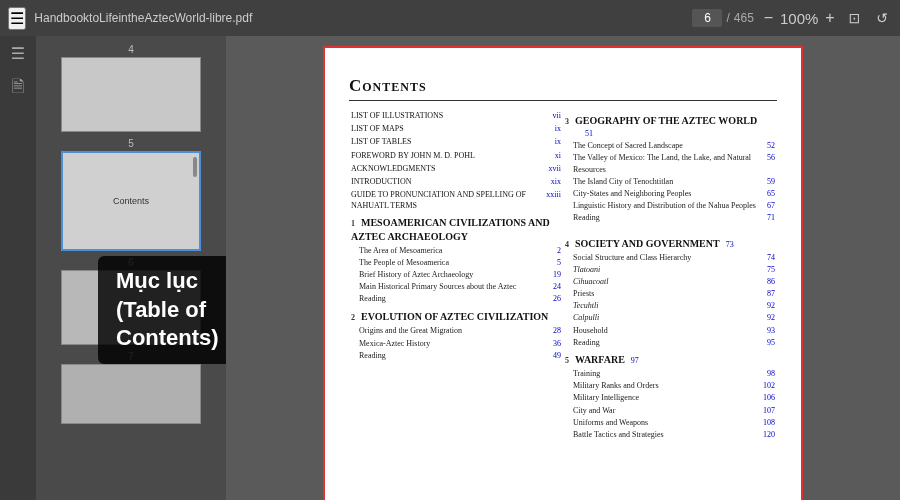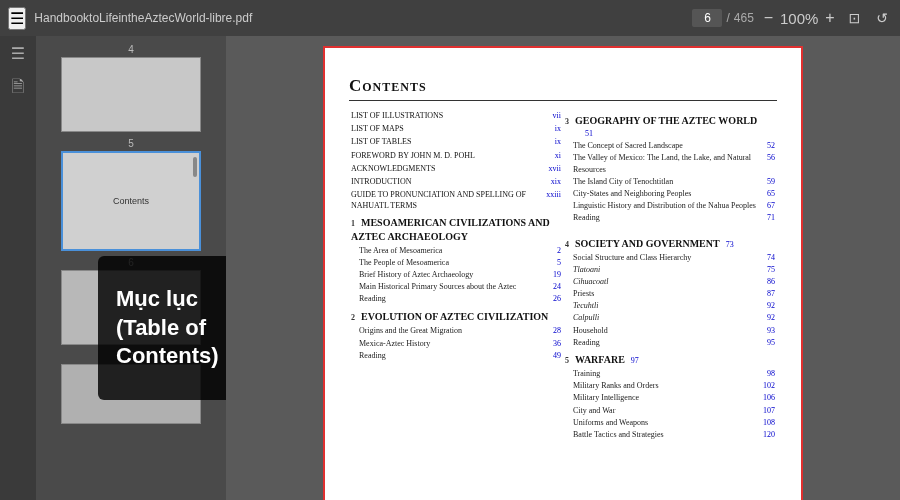--- a/index.html
+++ b/index.html
@@ -114,21 +114,21 @@
       border-radius: 2px;
     }
 
     
     .tooltip-box {
       position: absolute;
       background: rgba(0,0,0,0.82);
       color: #fff;
       font-size: 22px;
       font-weight: bold;
-      padding: 29px 18px;
+      padding: 11px 18px;
       border-radius: 6px;
       line-height: 1.3;
       pointer-events: none;
       z-index: 10;
       left: 62px;
       top: 220px;
     }
 
     
     #pdf-area {

